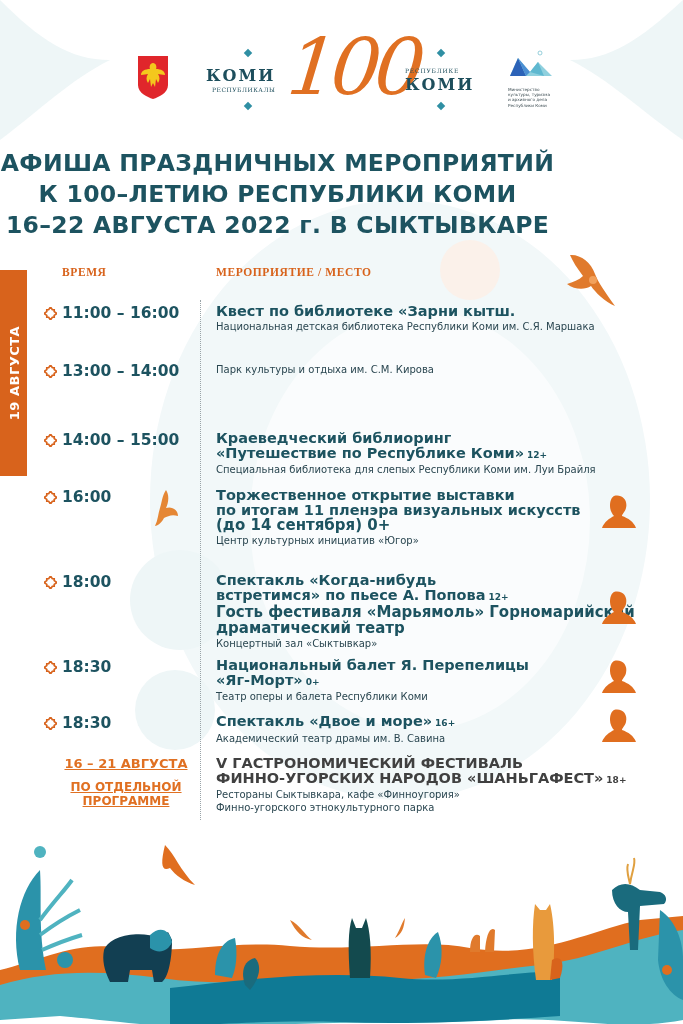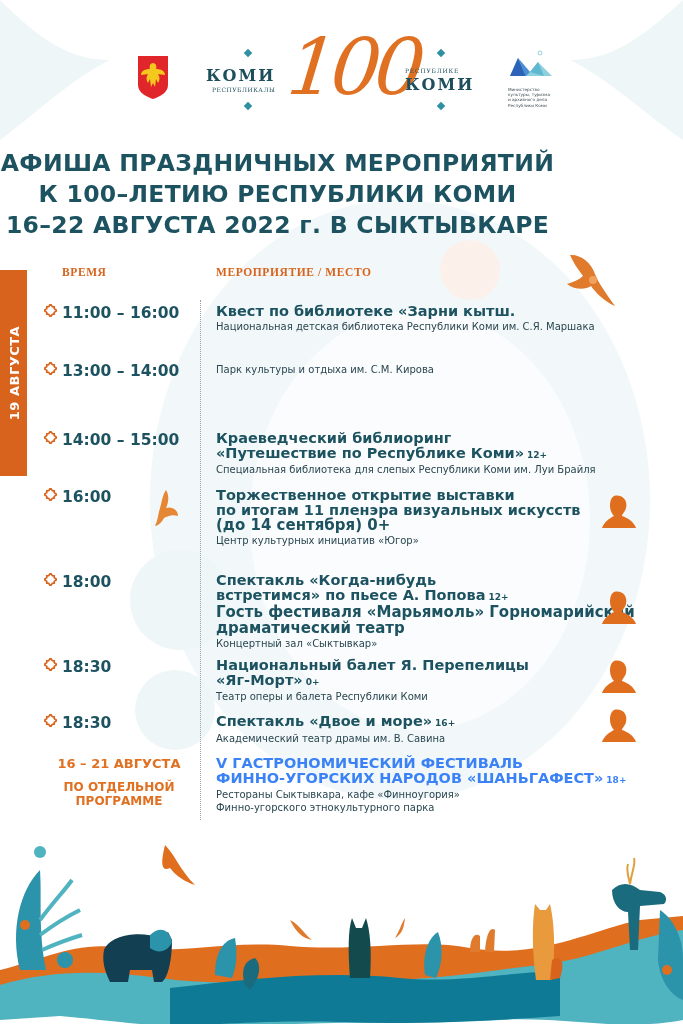--- a/index.html
+++ b/index.html
@@ -30,30 +30,30 @@
   .day-band span { position: absolute; left: 50%; top: 50%; transform: translate(-50%, -50%) rotate(-90deg); white-space: nowrap; color: #ffffff; font-weight: bold; font-size: 13px; letter-spacing: 0.5px; }
 
   
   .col-h { position: absolute; top: 266px; font-size: 11.5px; color: #d8631c; letter-spacing: 0.6px; font-weight: bold; font-family: Liberation Serif, serif; }
 
   
   .divider { position: absolute; left: 200px; top: 300px; height: 520px; border-left: 1.5px dotted #9aa4a8; }
 
   
   .event { position: absolute; left: 0; width: 683px; }
-  .ev-time { position: absolute; left: 44px; top: 0; font-weight: bold; font-size: 15.5px; color: #1d5360; display: flex; align-items: flex-start; }
+  .ev-time { position: absolute; left: 44px; top: 0; font-weight: bold; font-size: 15.5px; color: #1d5360; display: flex; align-items: center; }
   .ev-time .orn { width: 13px; height: 13px; margin-right: 5px; }
   .ev-body { position: absolute; left: 216px; top: 0; width: 440px; }
   .ev-title { font-weight: bold; font-size: 14.5px; line-height: 14.5px; color: #1d5360; }
   .ev-age { font-size: 9px; font-weight: bold; margin-left: 3px; }
   .ev-note { font-weight: bold; font-size: 15px; line-height: 16px; color: #1d5360; }
   .ev-place { font-size: 10px; line-height: 13px; color: #2a4650; margin-top: 1px; }
 
-  .fest .ev-title { color: #3b82f6; }
-  .fest-date { position: absolute; left: 44px; top: 0; width: 150px; text-align: center; color: #e07022; font-weight: bold; }
+  .fest .ev-title { color: #404040; }
+  .fest-date { position: absolute; left: 51px; top: 0; width: 150px; text-align: center; color: #e07022; font-weight: bold; text-decoration: underline; }
   .fest-date .d { font-size: 13px; display: block; }
   .fest-date .p { font-size: 12px; display: block; margin-top: 9px; }
 
   .bust { position: absolute; width: 36px; height: 34px; }
 </style>
 </head>
 <body>
 
 <svg class="bg-ornaments" width="683" height="1024" viewBox="0 0 683 1024">
   <path d="M0 0 C40 40 70 60 110 60 C70 80 40 110 0 140 Z" fill="#eef6f7"></path>

